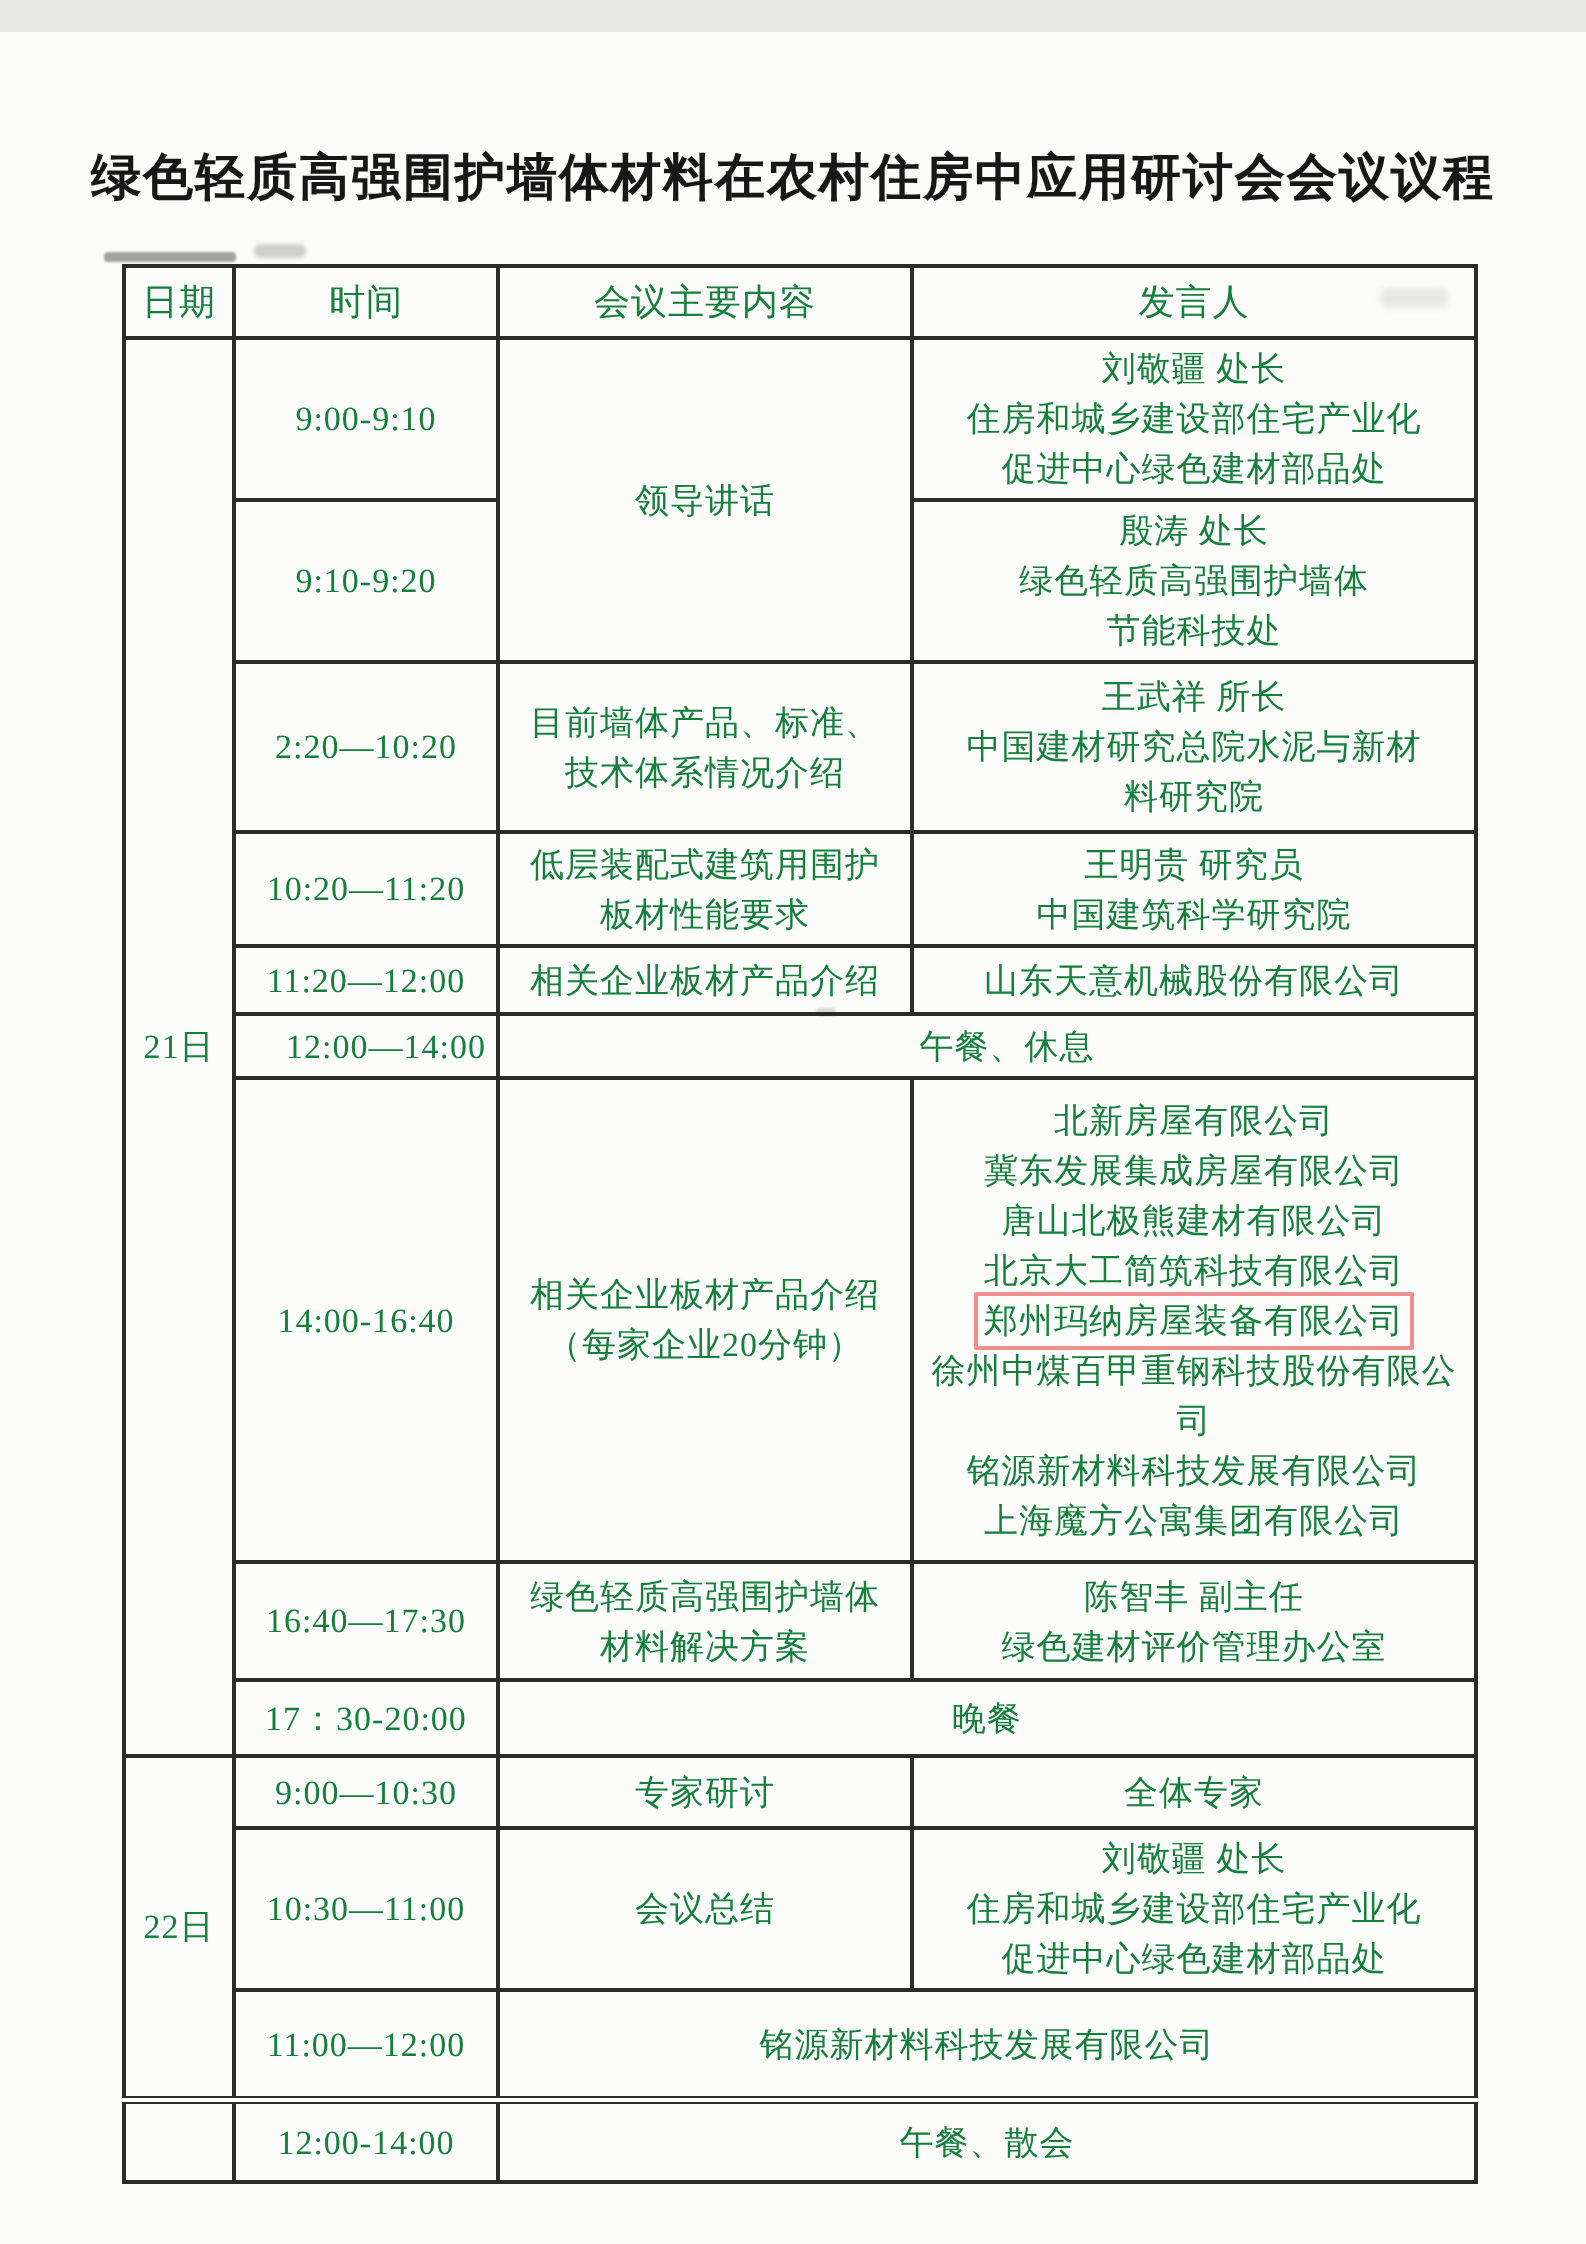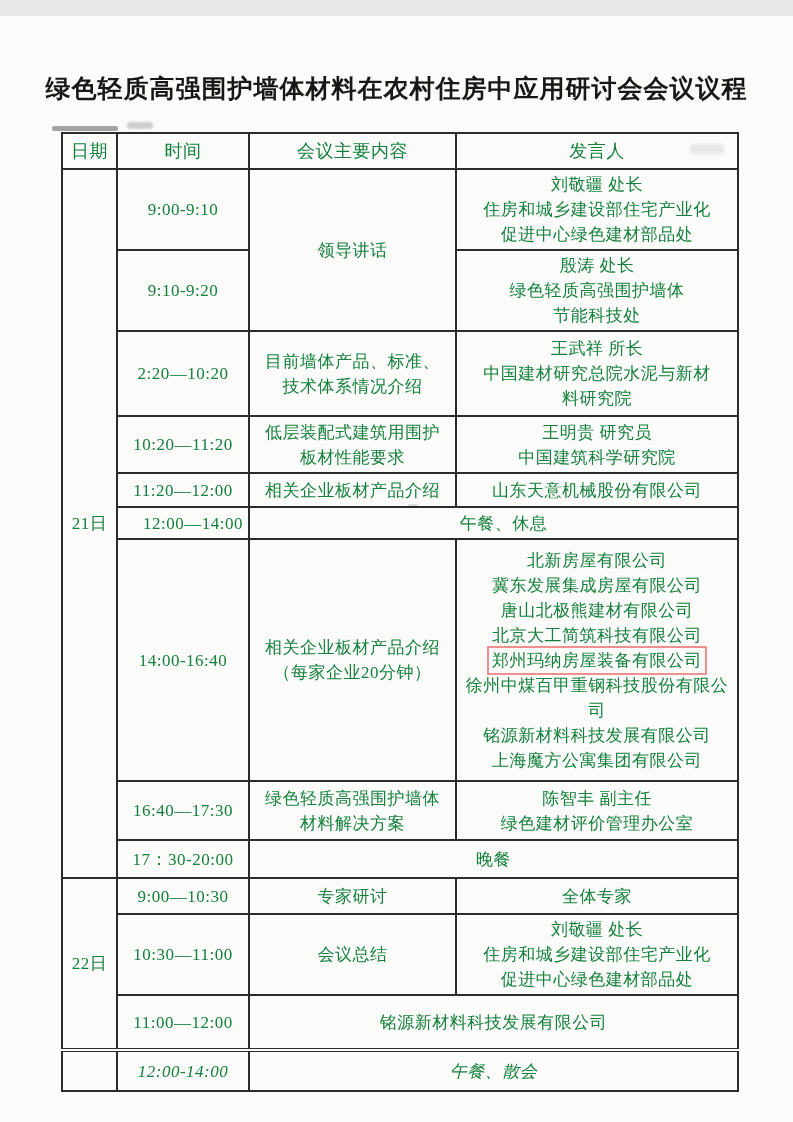--- a/index.html
+++ b/index.html
@@ -58,21 +58,21 @@
   .t-r3 td{height:79px;}
   .t-r4 td{height:51px;}
   .t-r5 td{height:28px;}
   .t-r6 td{height:26px;padding-left:24px;}
   .t-r7 td{height:236px;border-radius:17px;}
   .t-r8 td{height:53px;}
   .t-r9 td{height:32px;}
   .t-r10 td{height:30px;}
   .t-r11 td{height:67px;}
   .t-r12 td{height:48px;font-family:Liberation Serif, serif;}
-  .t-r13 td{height:34px;border-top:4px double #2b2b2b;font-style:italic;}
+  .t-r13 td{height:34px;border-top:4px double #2b2b2b;}
   .hl{
     display:inline-block;
     border:2px solid #f0908e;
     border-radius:1px;
     padding:0 3px;
     margin:-2px 0;
   }
   .artifact{position:absolute;pointer-events:none;}
   .a1{top:110px;left:52px;width:66px;height:5px;background:#3a3a3a;opacity:.45;border-radius:2px;filter:blur(.5px);}
   .a2{top:106px;left:127px;width:26px;height:7px;background:#6a6a6a;opacity:.3;border-radius:3px;filter:blur(1px);}

